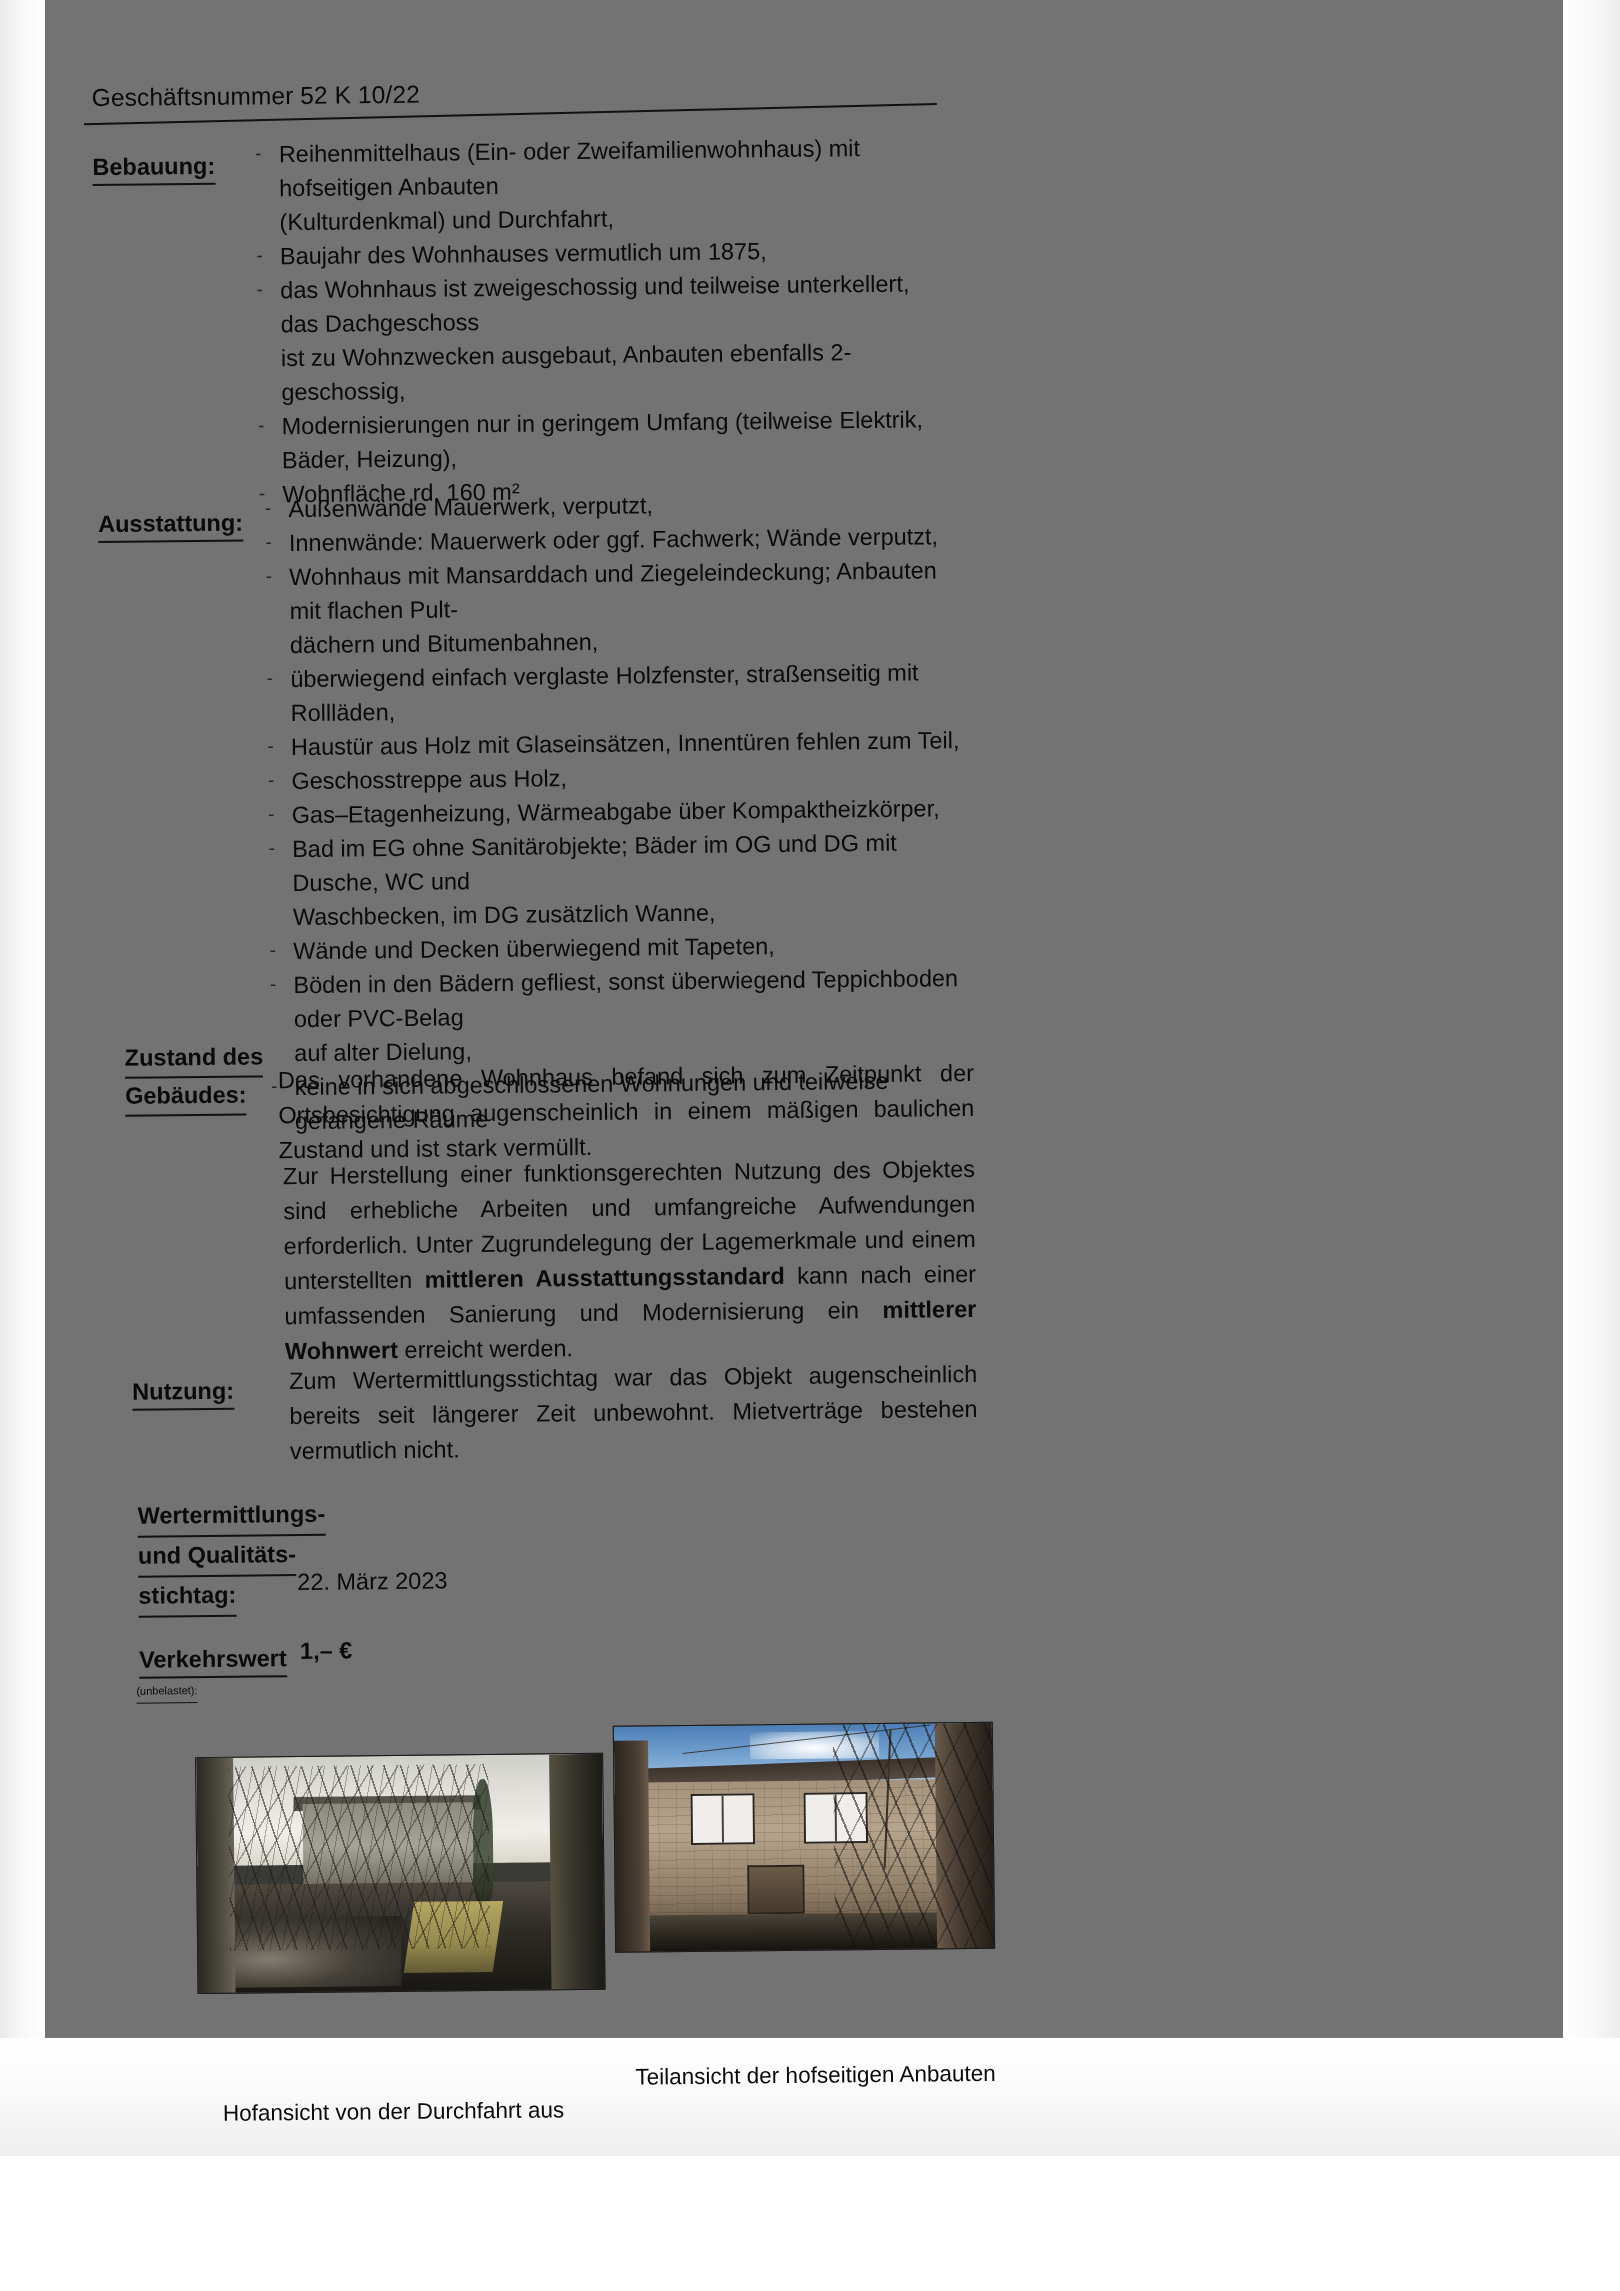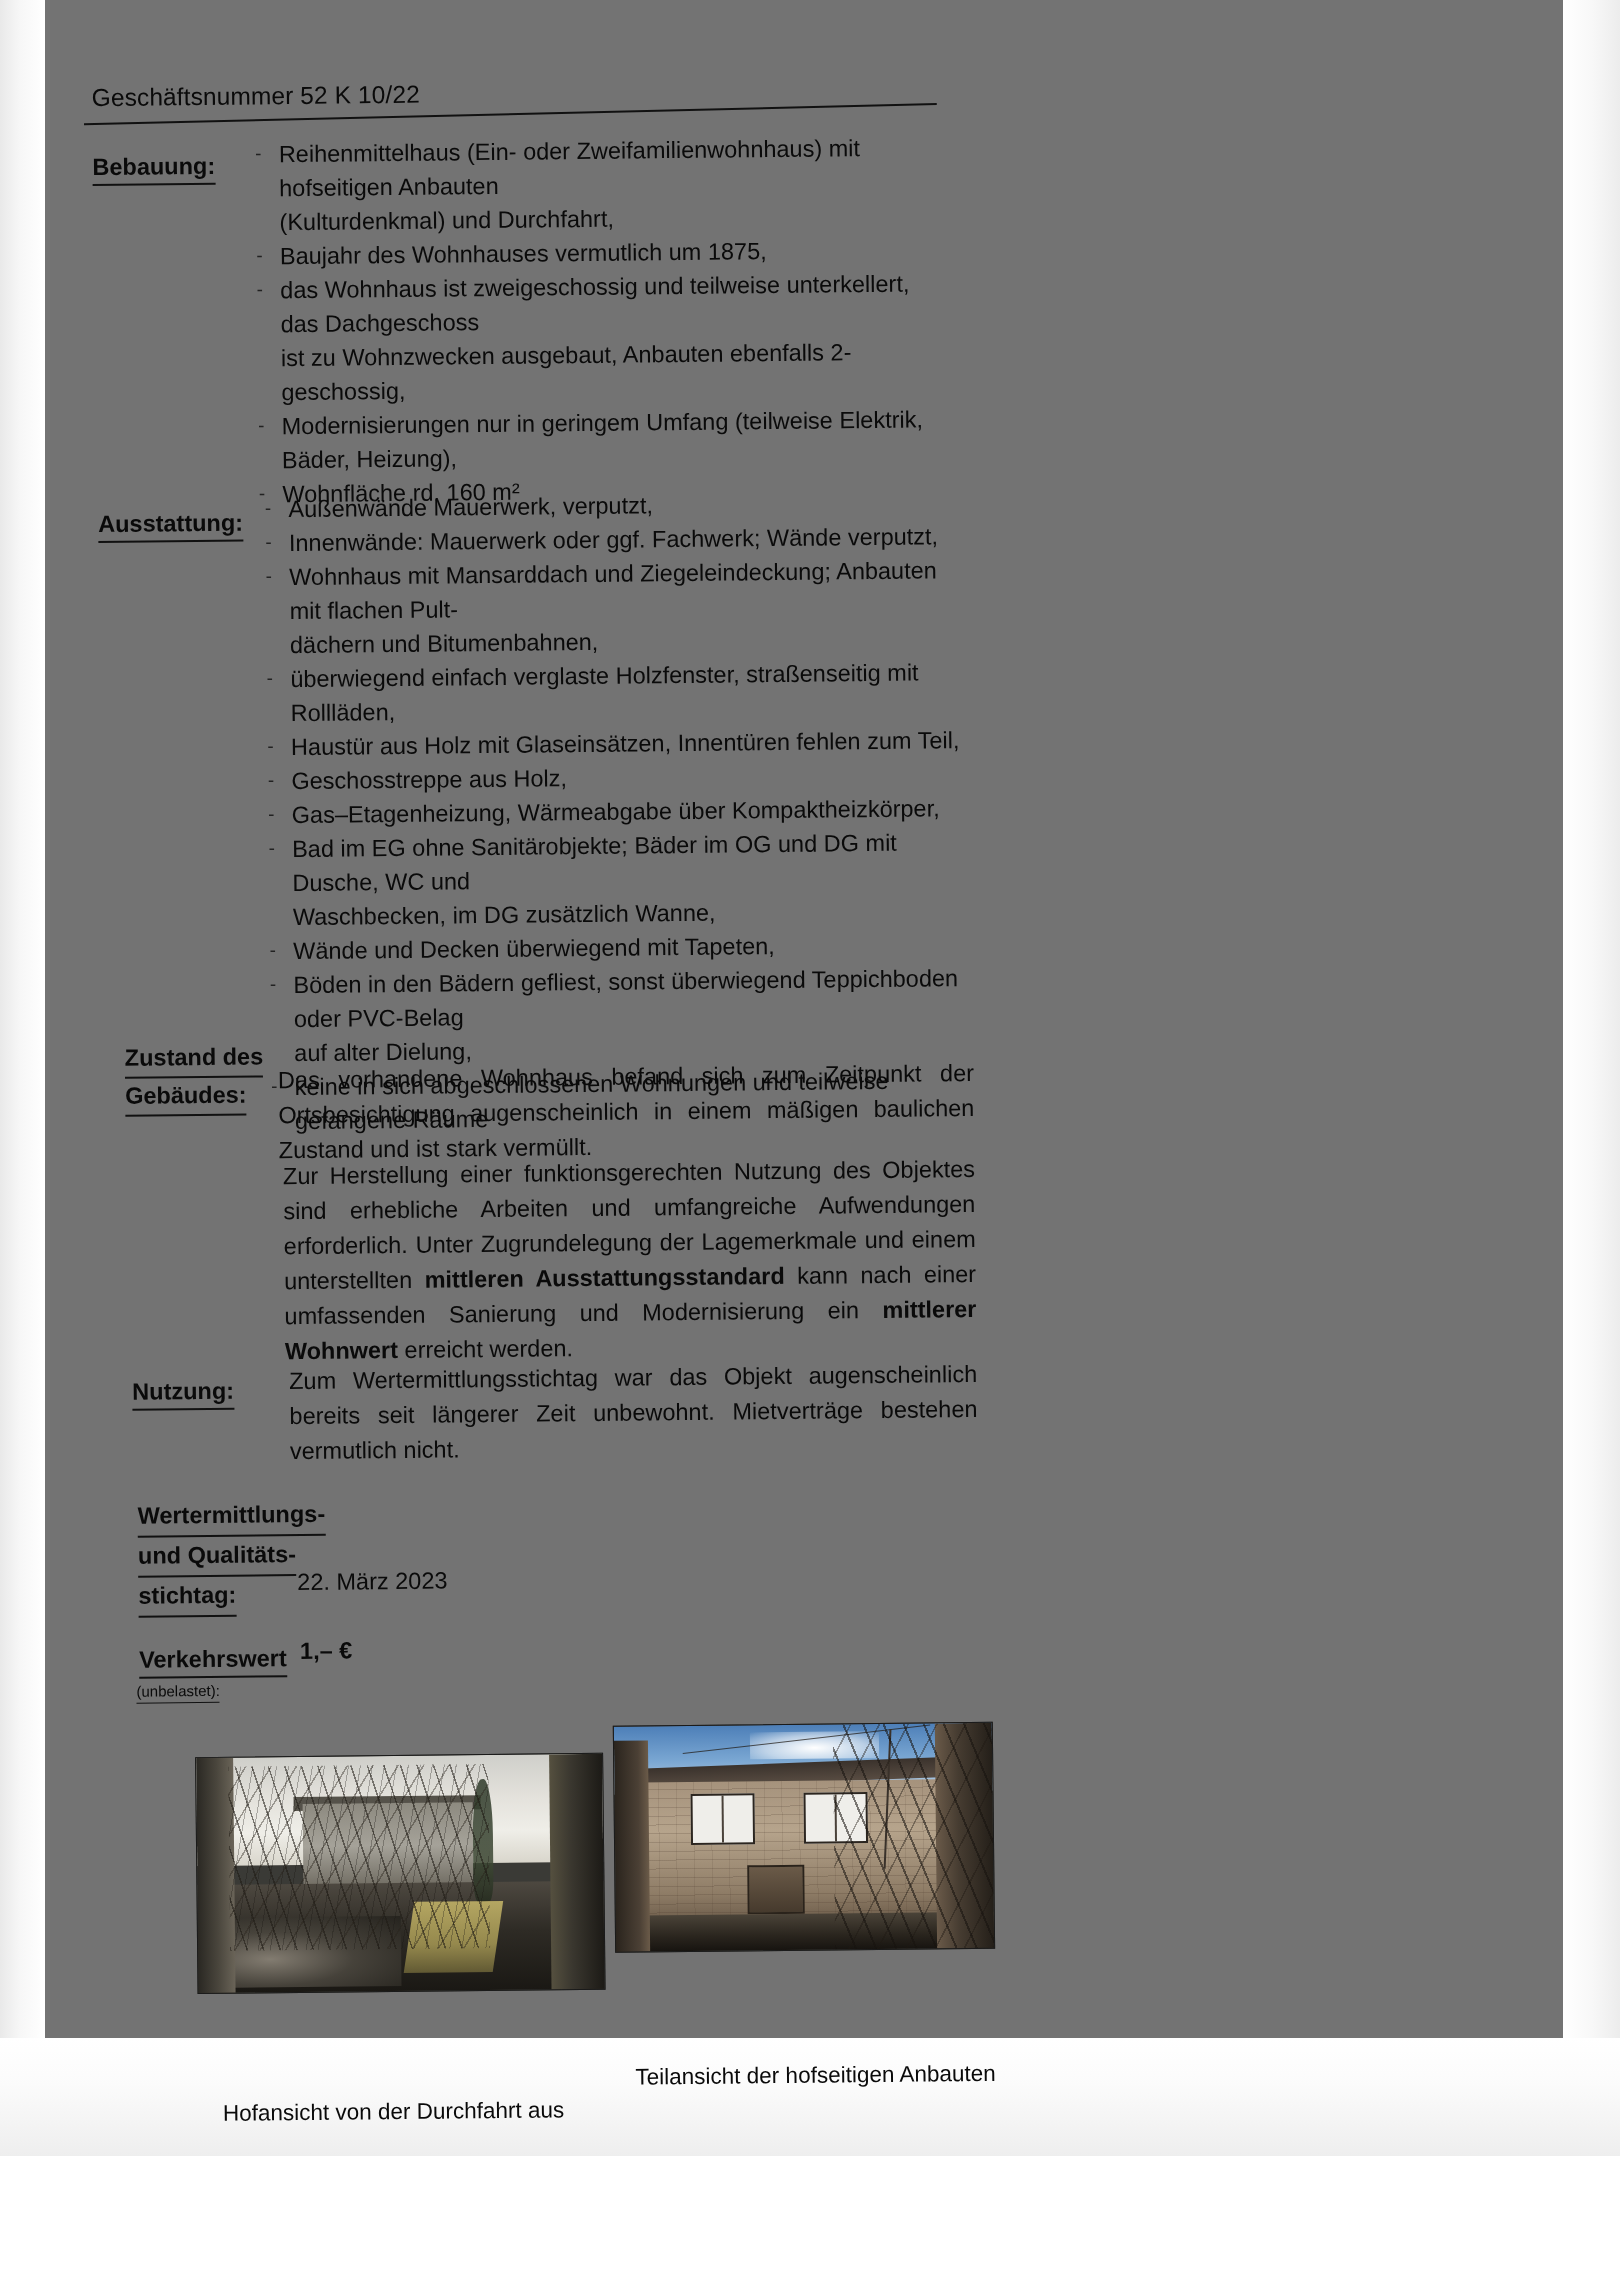--- a/index.html
+++ b/index.html
@@ -88,21 +88,21 @@
     line-height: 32px;
     white-space: nowrap;
   }
   .label .u {
     display: inline-block;
     border-bottom: 2.5px solid #111;
     padding-bottom: 1px;
   }
   .sublabel {
     position: absolute;
-    font-size: 15px;
+    font-size: 11px;
     line-height: 21.6px;
     white-space: nowrap;
   }
   .sublabel .u {
     display: inline-block;
     border-bottom: 1.8px solid #111;
   }
 
   
   .bullets {

